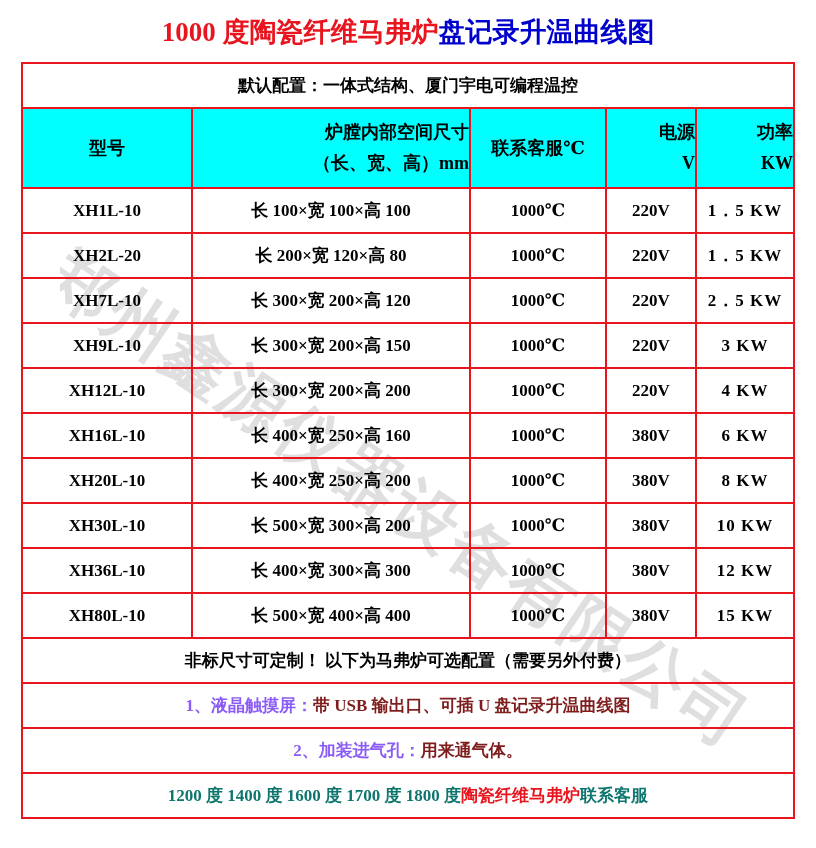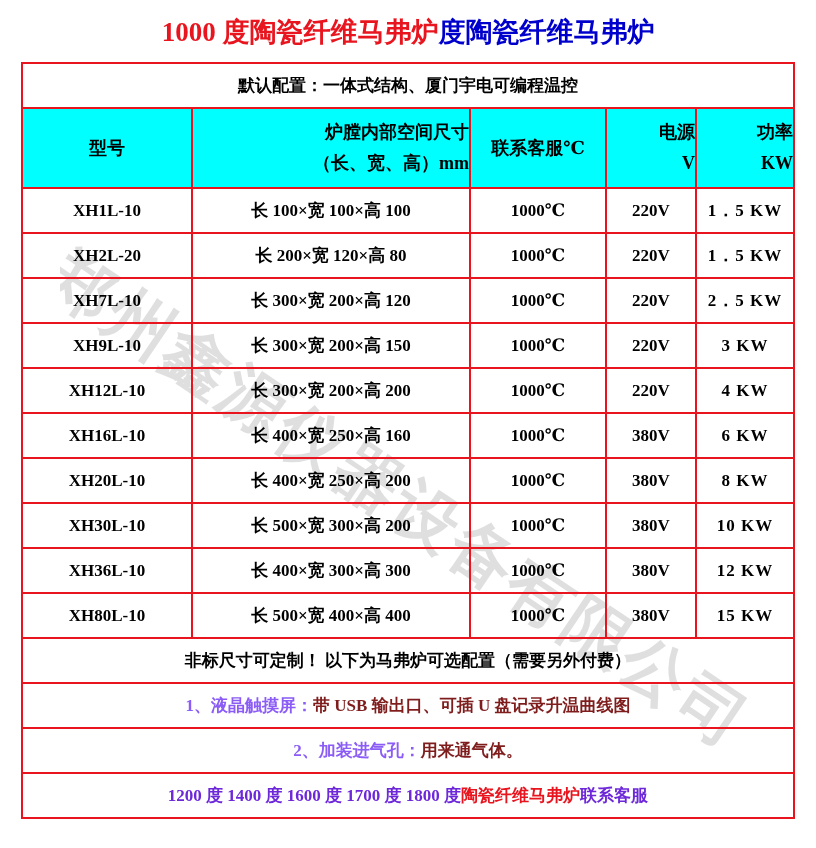--- a/index.html
+++ b/index.html
@@ -112,35 +112,35 @@
   td.opt .red {
     color: #8b5cf6;
   }
   td.opt .blk {
     color: #7f1d1d;
   }
   td.footer {
     font-size: 19px;
     height: 48px;
   }
-  td.footer .blk { color: #6d28d9; }
+  td.footer .blk { color: #0f766e; }
   td.footer .red { color: #e8141e; }
   .nowrap { white-space: nowrap; margin-left: 16px; }
 </style>
 </head>
 <body>
 
 <div class="page">
 
   <div class="watermark">
     <span>郑州鑫源仪器设备有限公司</span>
   </div>
 
   <div class="title">
-    <span>1000 度陶瓷纤维马弗炉</span><span class="blue">度陶瓷纤维马弗炉</span>
+    <span>1000 度陶瓷纤维马弗炉</span><span class="blue">盘记录升温曲线图</span>
   </div>
 
   <table class="spec">
     <colgroup>
       <col style="width:170px">
       <col style="width:278px">
       <col style="width:136px">
       <col style="width:90px">
       <col style="width:98px">
     </colgroup>

